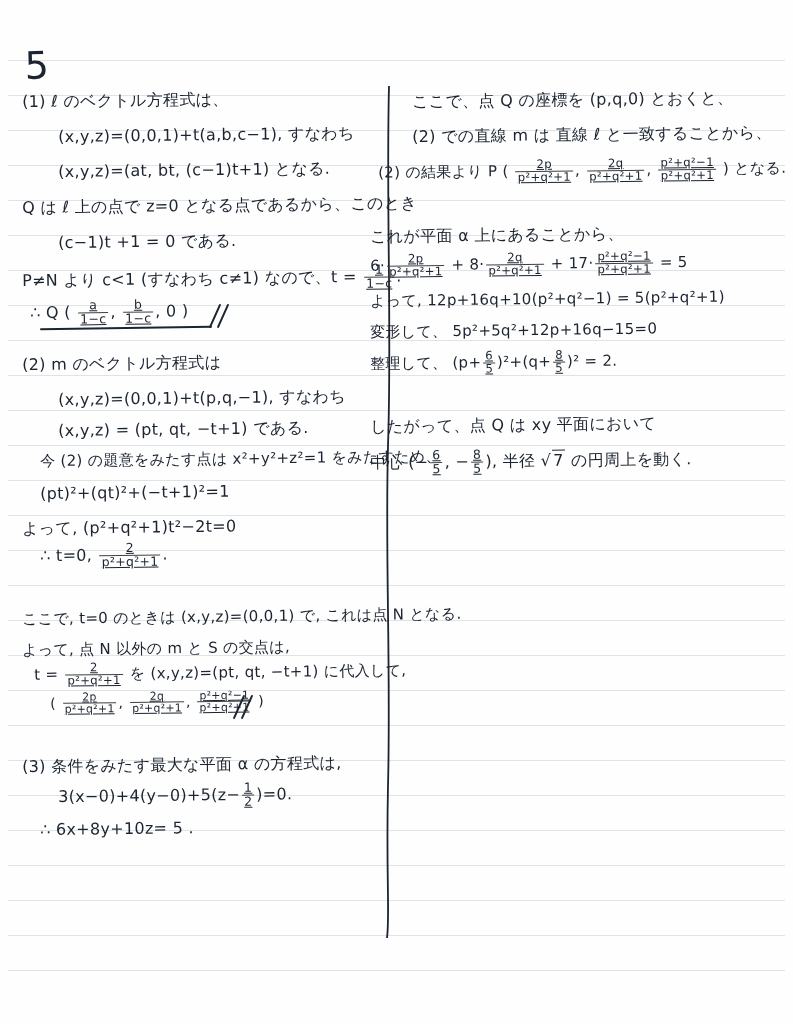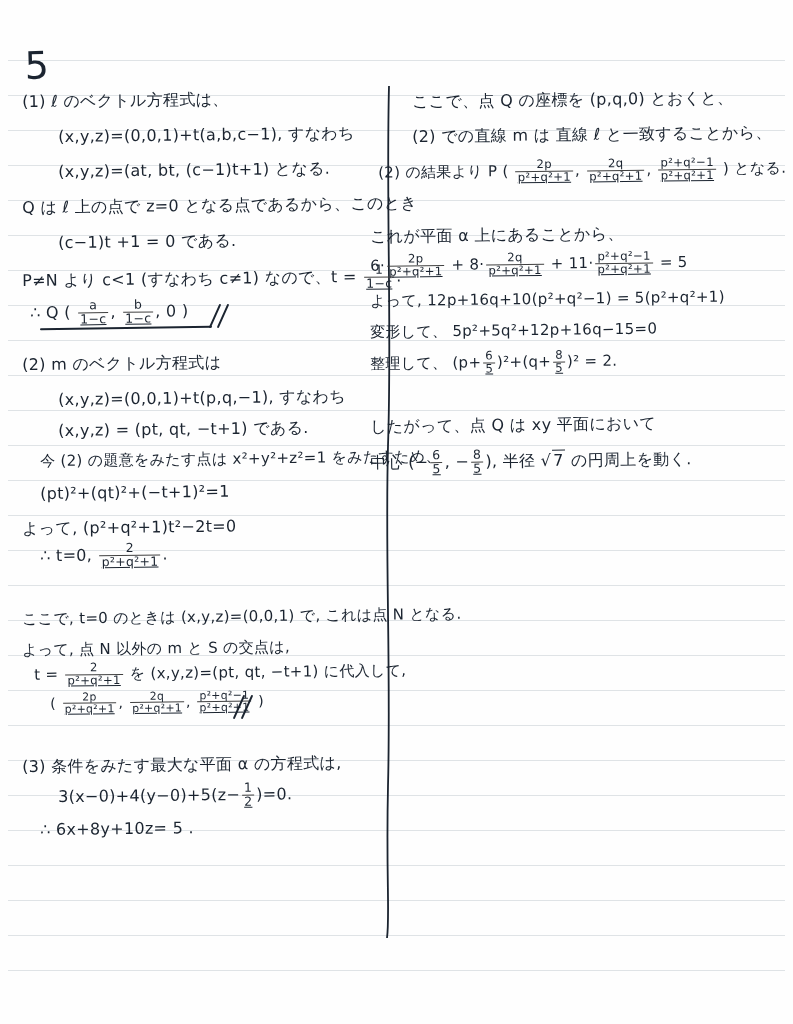--- a/index.html
+++ b/index.html
@@ -61,21 +61,21 @@
   .tilt2 { transform: rotate(-0.7deg); }
   .tilt3 { transform: rotate(-1.6deg); }
   .frac {
     display: inline-block;
     vertical-align: -0.45em;
     text-align: center;
     font-size: 0.78em;
     line-height: 1.02;
     margin: 0 2px;
   }
-  .frac .num { display: block; padding: 0 2px; }
+  .frac .num { display: block; padding: 0 2px; text-decoration: underline; }
   .frac .den { display: block; border-top: 1px solid #404040; padding: 0 2px; text-decoration: underline; }
   .rad {
     display: inline-block;
     border-top: 1px solid #1b2430;
     padding: 0 2px 0 1px;
     margin-left: 1px;
   }
   .underline-hand {
     position: absolute;
     height: 2px;
@@ -193,21 +193,21 @@
 
   <div class="hw s16 tilt2" style="left:412px; top:127px;">(2) での直線 m は 直線 ℓ と一致することから、</div>
 
   <div class="hw s15 tilt2" style="left:378px; top:161px;">
     <span>(2) の結果より  P ( </span><span class="frac"><span class="num">2p</span><span class="den">p²+q²+1</span></span><span>, </span><span class="frac"><span class="num">2q</span><span class="den">p²+q²+1</span></span><span>, </span><span class="frac"><span class="num">p²+q²−1</span><span class="den">p²+q²+1</span></span><span> )  となる.</span>
   </div>
 
   <div class="hw s16 tilt2" style="left:370px; top:227px;">これが平面 α 上にあることから、</div>
 
   <div class="hw s15 tilt2" style="left:370px; top:254px;">
-    <span>6·</span><span class="frac"><span class="num">2p</span><span class="den">p²+q²+1</span></span><span> + 8·</span><span class="frac"><span class="num">2q</span><span class="den">p²+q²+1</span></span><span> + 11·</span><span class="frac"><span class="num">p²+q²−1</span><span class="den">p²+q²+1</span></span><span> = 5</span>
+    <span>6·</span><span class="frac"><span class="num">2p</span><span class="den">p²+q²+1</span></span><span> + 8·</span><span class="frac"><span class="num">2q</span><span class="den">p²+q²+1</span></span><span> + 17·</span><span class="frac"><span class="num">p²+q²−1</span><span class="den">p²+q²+1</span></span><span> = 5</span>
   </div>
 
   <div class="hw s15 tilt2" style="left:370px; top:292px;">よって, 12p+16q+10(p²+q²−1) = 5(p²+q²+1)</div>
 
   <div class="hw s15 tilt2" style="left:370px; top:323px;">変形して、 5p²+5q²+12p+16q−15=0</div>
 
   <div class="hw s15 tilt2" style="left:370px; top:352px;">
     <span>整理して、 (p+</span><span class="frac"><span class="num">6</span><span class="den">5</span></span><span>)²+(q+</span><span class="frac"><span class="num">8</span><span class="den">5</span></span><span>)² = 2.</span>
   </div>
 

